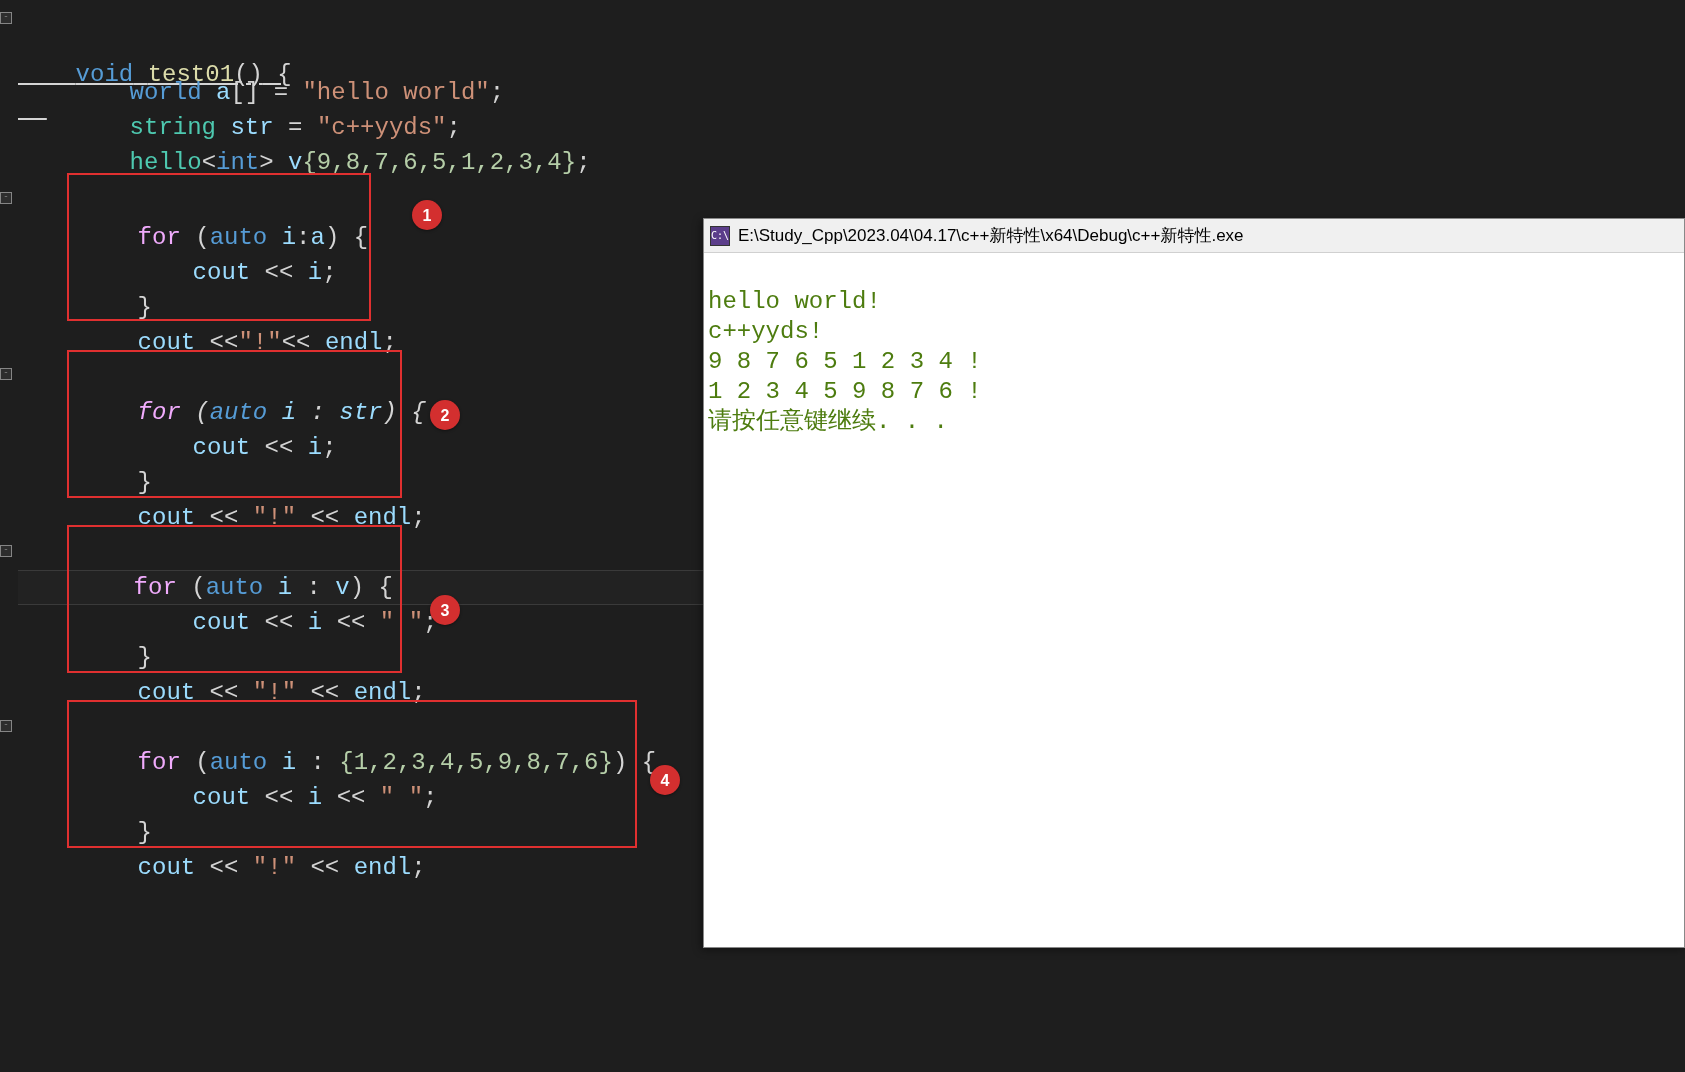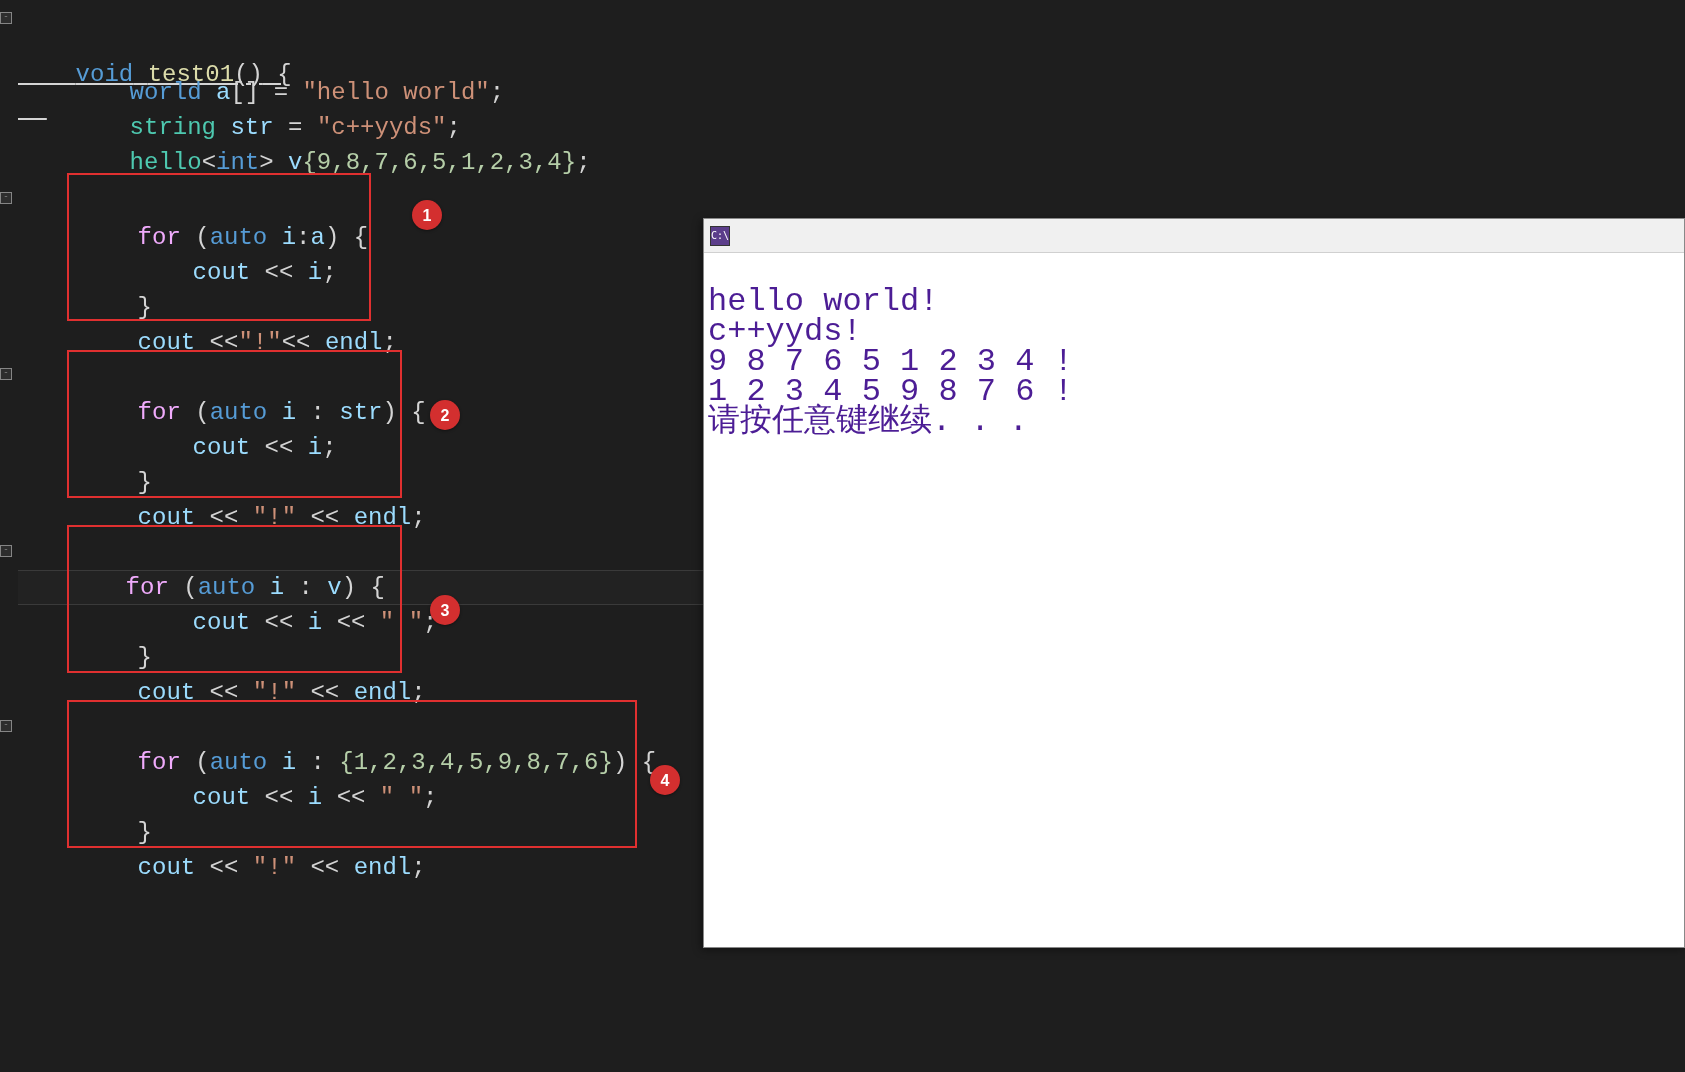--- a/index.html
+++ b/index.html
@@ -107,23 +107,23 @@
     display: flex;
     align-items: center;
     justify-content: center;
     font-size: 10px;
     color: #fff;
     font-family: Consolas, monospace;
   }
   .console-body {
     padding: 4px 4px;
     font-family: 'NSimSun','SimSun', 'Courier New', monospace;
-    font-size: 32px;
+    font-size: 24px;
     line-height: 30px;
-    color: #4c1d95;
+    color: #4d7c0f;
     white-space: pre;
   }
 </style>
 </head>
 <body>
 
 <div class="editor">
 
   <div class="gutter-mark" style="top:12px;">-</div>
   <div class="gutter-mark" style="top:192px;">-</div>
@@ -155,34 +155,34 @@
   <div class="code-line" style="position:absolute;top:220px;left:135px;">
     <span class="var">cout</span><span class="op"> &lt;&lt; </span><span class="var">i</span><span class="punct">;</span>
   </div>
   <div class="code-line" style="position:absolute;top:255px;left:80px;">
     <span class="punct">}</span>
   </div>
   <div class="code-line" style="position:absolute;top:290px;left:80px;">
     <span class="var">cout</span><span class="op"> &lt;&lt;</span><span class="str">"!"</span><span class="op">&lt;&lt; </span><span class="var">endl</span><span class="punct">;</span>
   </div>
 
-  <div class="code-line" style="position:absolute;top:360px;left:80px;">
+  <div class="code-line" style="position:absolute;top:360px;left:80px;font-style:italic;">
     <span class="global">for</span><span class="punct"> (</span><span class="kw">auto</span><span> </span><span class="var">i</span><span class="punct"> : </span><span class="var">str</span><span class="punct">) {</span>
   </div>
   <div class="code-line" style="position:absolute;top:395px;left:135px;">
     <span class="var">cout</span><span class="op"> &lt;&lt; </span><span class="var">i</span><span class="punct">;</span>
   </div>
   <div class="code-line" style="position:absolute;top:430px;left:80px;">
     <span class="punct">}</span>
   </div>
   <div class="code-line" style="position:absolute;top:465px;left:80px;">
     <span class="var">cout</span><span class="op"> &lt;&lt; </span><span class="str">"!"</span><span class="op"> &lt;&lt; </span><span class="var">endl</span><span class="punct">;</span>
   </div>
 
-  <div class="code-line" style="position:absolute;top:535px;left:68px;">
+  <div class="code-line" style="position:absolute;top:535px;left:76px;">
     <span class="global">for</span><span class="punct"> (</span><span class="kw">auto</span><span> </span><span class="var">i</span><span class="punct"> : </span><span class="var">v</span><span class="punct">) {</span>
   </div>
   <div class="code-line" style="position:absolute;top:570px;left:135px;">
     <span class="var">cout</span><span class="op"> &lt;&lt; </span><span class="var">i</span><span class="op"> &lt;&lt; </span><span class="str">" "</span><span class="punct">;</span>
   </div>
   <div class="code-line" style="position:absolute;top:605px;left:80px;">
     <span class="punct">}</span>
   </div>
   <div class="code-line" style="position:absolute;top:640px;left:80px;">
     <span class="var">cout</span><span class="op"> &lt;&lt; </span><span class="str">"!"</span><span class="op"> &lt;&lt; </span><span class="var">endl</span><span class="punct">;</span>
@@ -211,20 +211,21 @@
   <div class="badge" style="left:430px; top:595px;">3</div>
   <div class="badge" style="left:650px; top:765px;">4</div>
 
 </div>
 
 <div class="console-window">
   <div class="console-titlebar">
     <div class="console-icon">
         <span>C:\</span>
       </div>
+    <span>E:\Study_Cpp\2023.04\04.17\c++新特性\x64\Debug\c++新特性.exe</span>
   </div>
   <div class="console-body">
 <span>hello world!</span>
 <span>c++yyds!</span>
 <span>9 8 7 6 5 1 2 3 4 !</span>
 <span>1 2 3 4 5 9 8 7 6 !</span>
 <span>请按任意键继续. . .</span>
   </div>
 </div>
 

